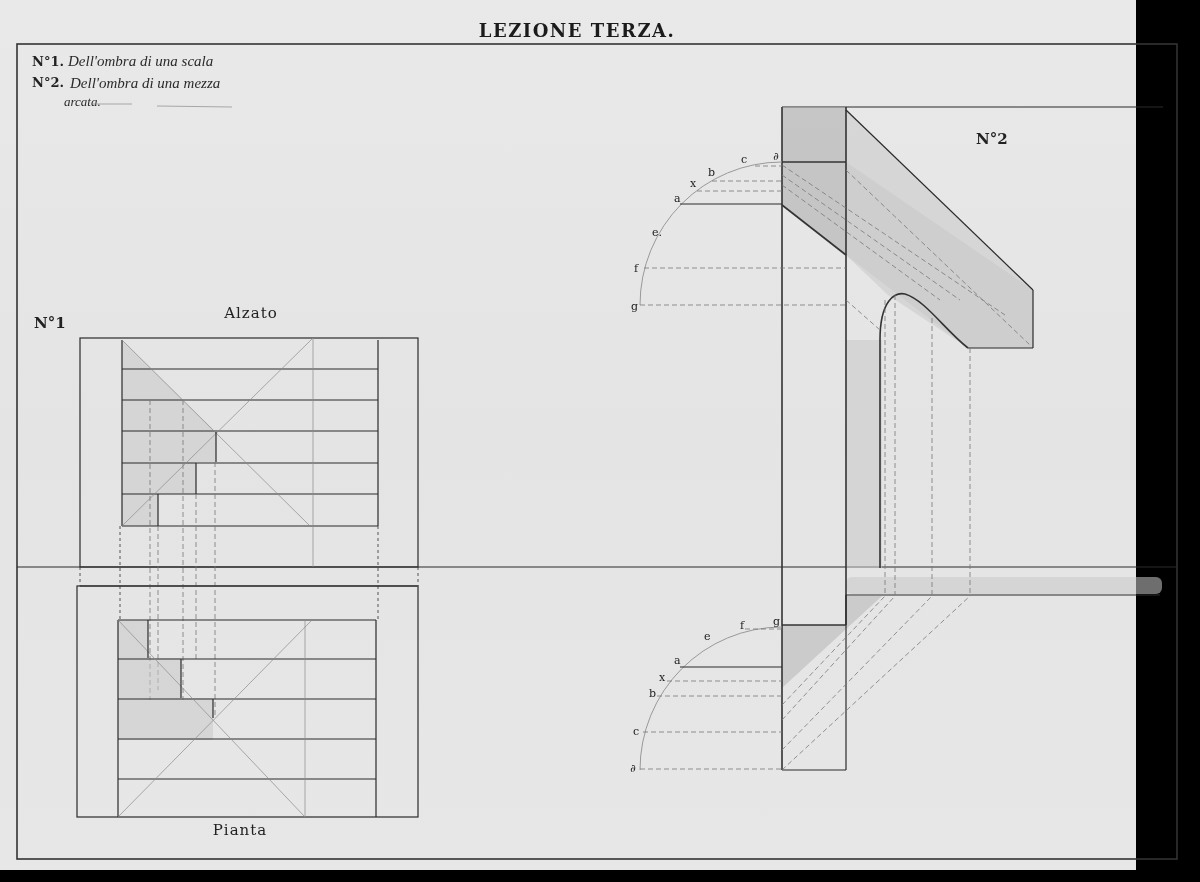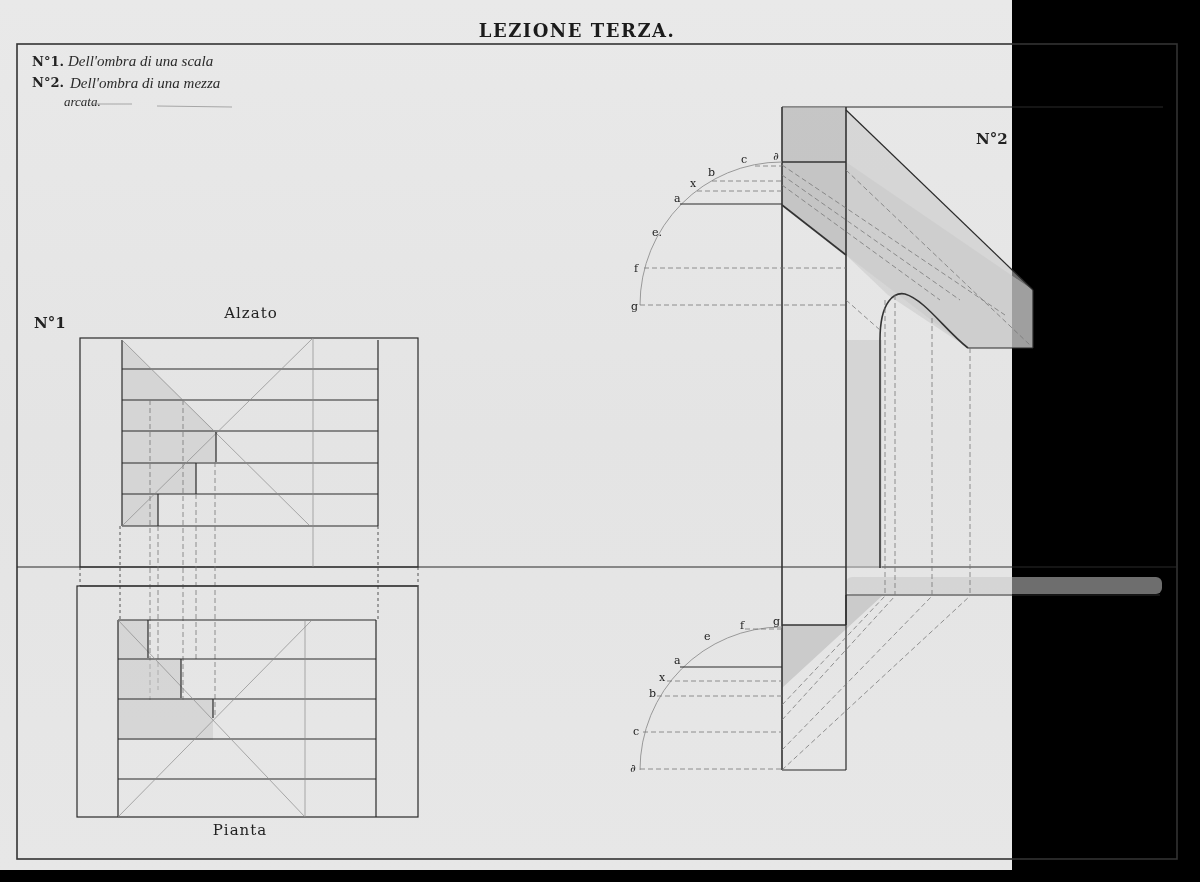--- a/index.html
+++ b/index.html
@@ -1,18 +1,18 @@
 <!DOCTYPE html>
 <html><head>
 <meta charset="utf-8">
 <style>
   html, body { margin: 0; padding: 0; background: #000; }
   body { width: 1200px; height: 882px; overflow: hidden; position: relative; }
   #sheet {
-    position: absolute; left: 0; top: 0; width: 1012px; height: 870px;
+    position: absolute; left: 0; top: 0; width: 1136px; height: 870px;
     background: linear-gradient(180deg, #e9e9e9 0%, #e4e4e4 50%, #e7e7e7 100%);
   }
   svg { position: absolute; left: 0; top: 0; }
   .serif { font-family: "DejaVu Serif", "Liberation Serif", serif; }
   .script { font-family: "Liberation Serif", "DejaVu Serif", serif; font-style: italic; }
   .title { font-size: 18px; font-weight: bold; letter-spacing: 1.5px; fill: #1b1b1b; }
   .lbl { font-size: 15px; font-weight: bold; fill: #222; }
   .caption { font-size: 15px; fill: #222; letter-spacing: 1px; }
   .pt { font-size: 11px; fill: #222; font-family: "DejaVu Serif", serif; }
   .note { font-size: 15px; fill: #2a2a2a; }

